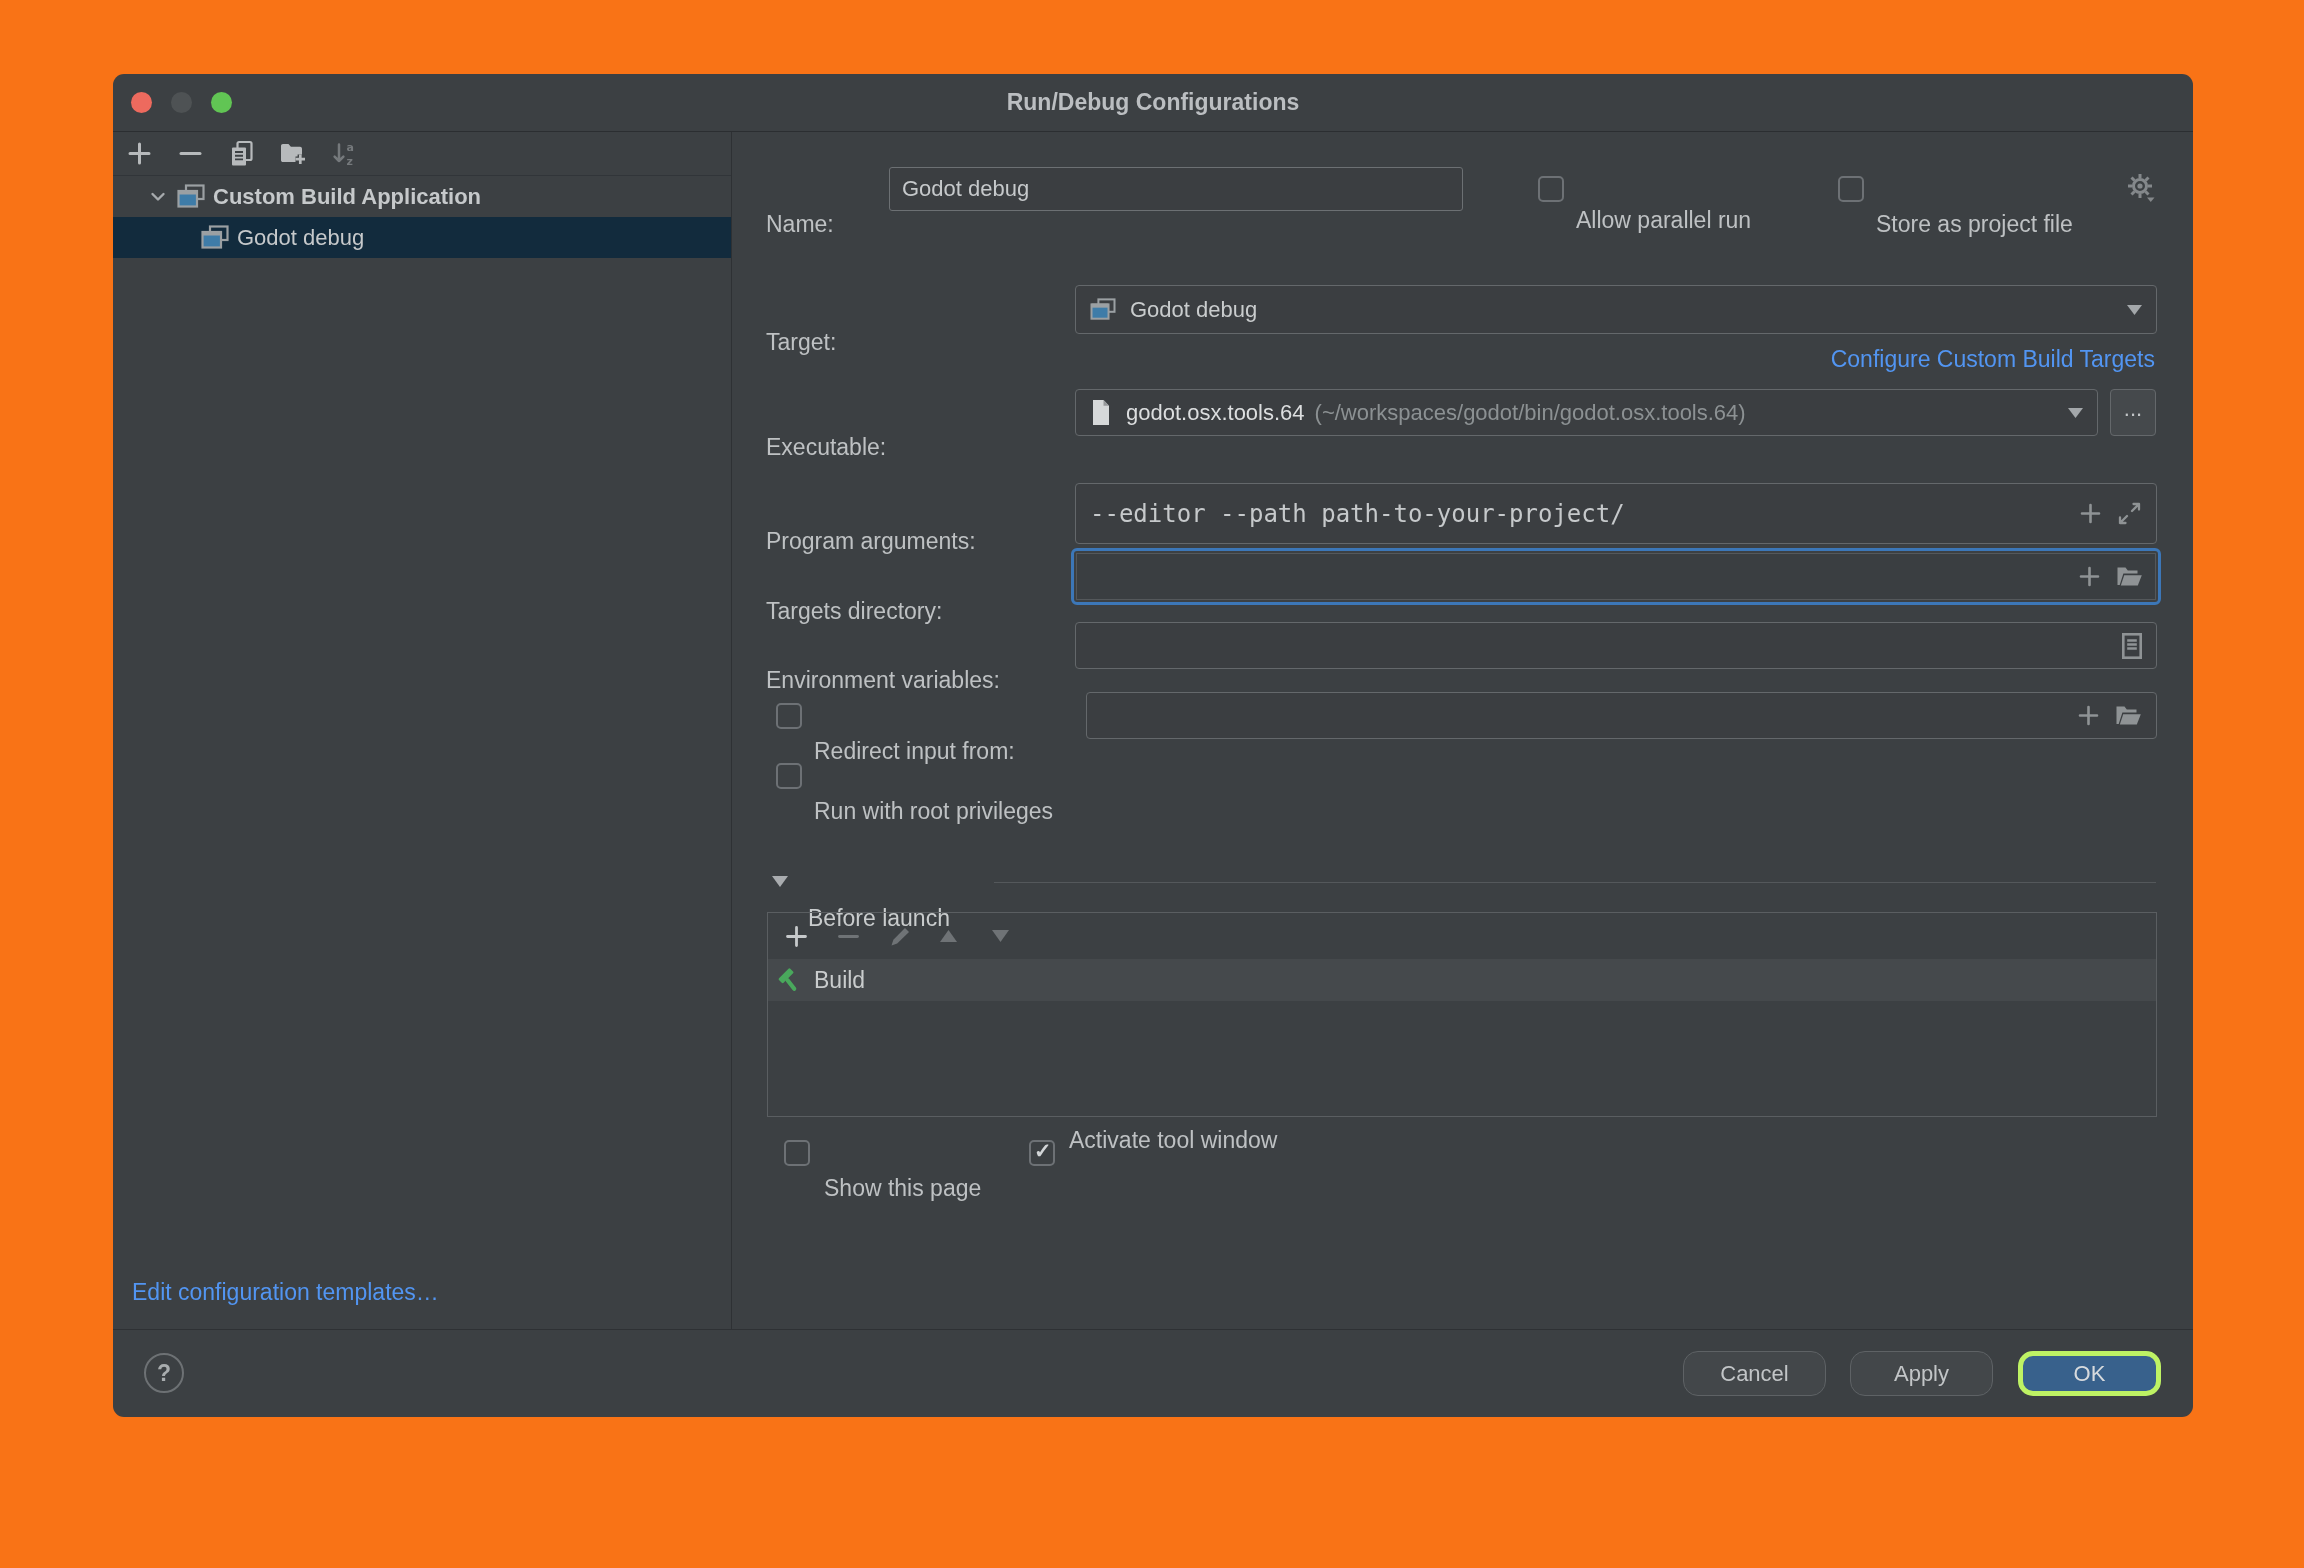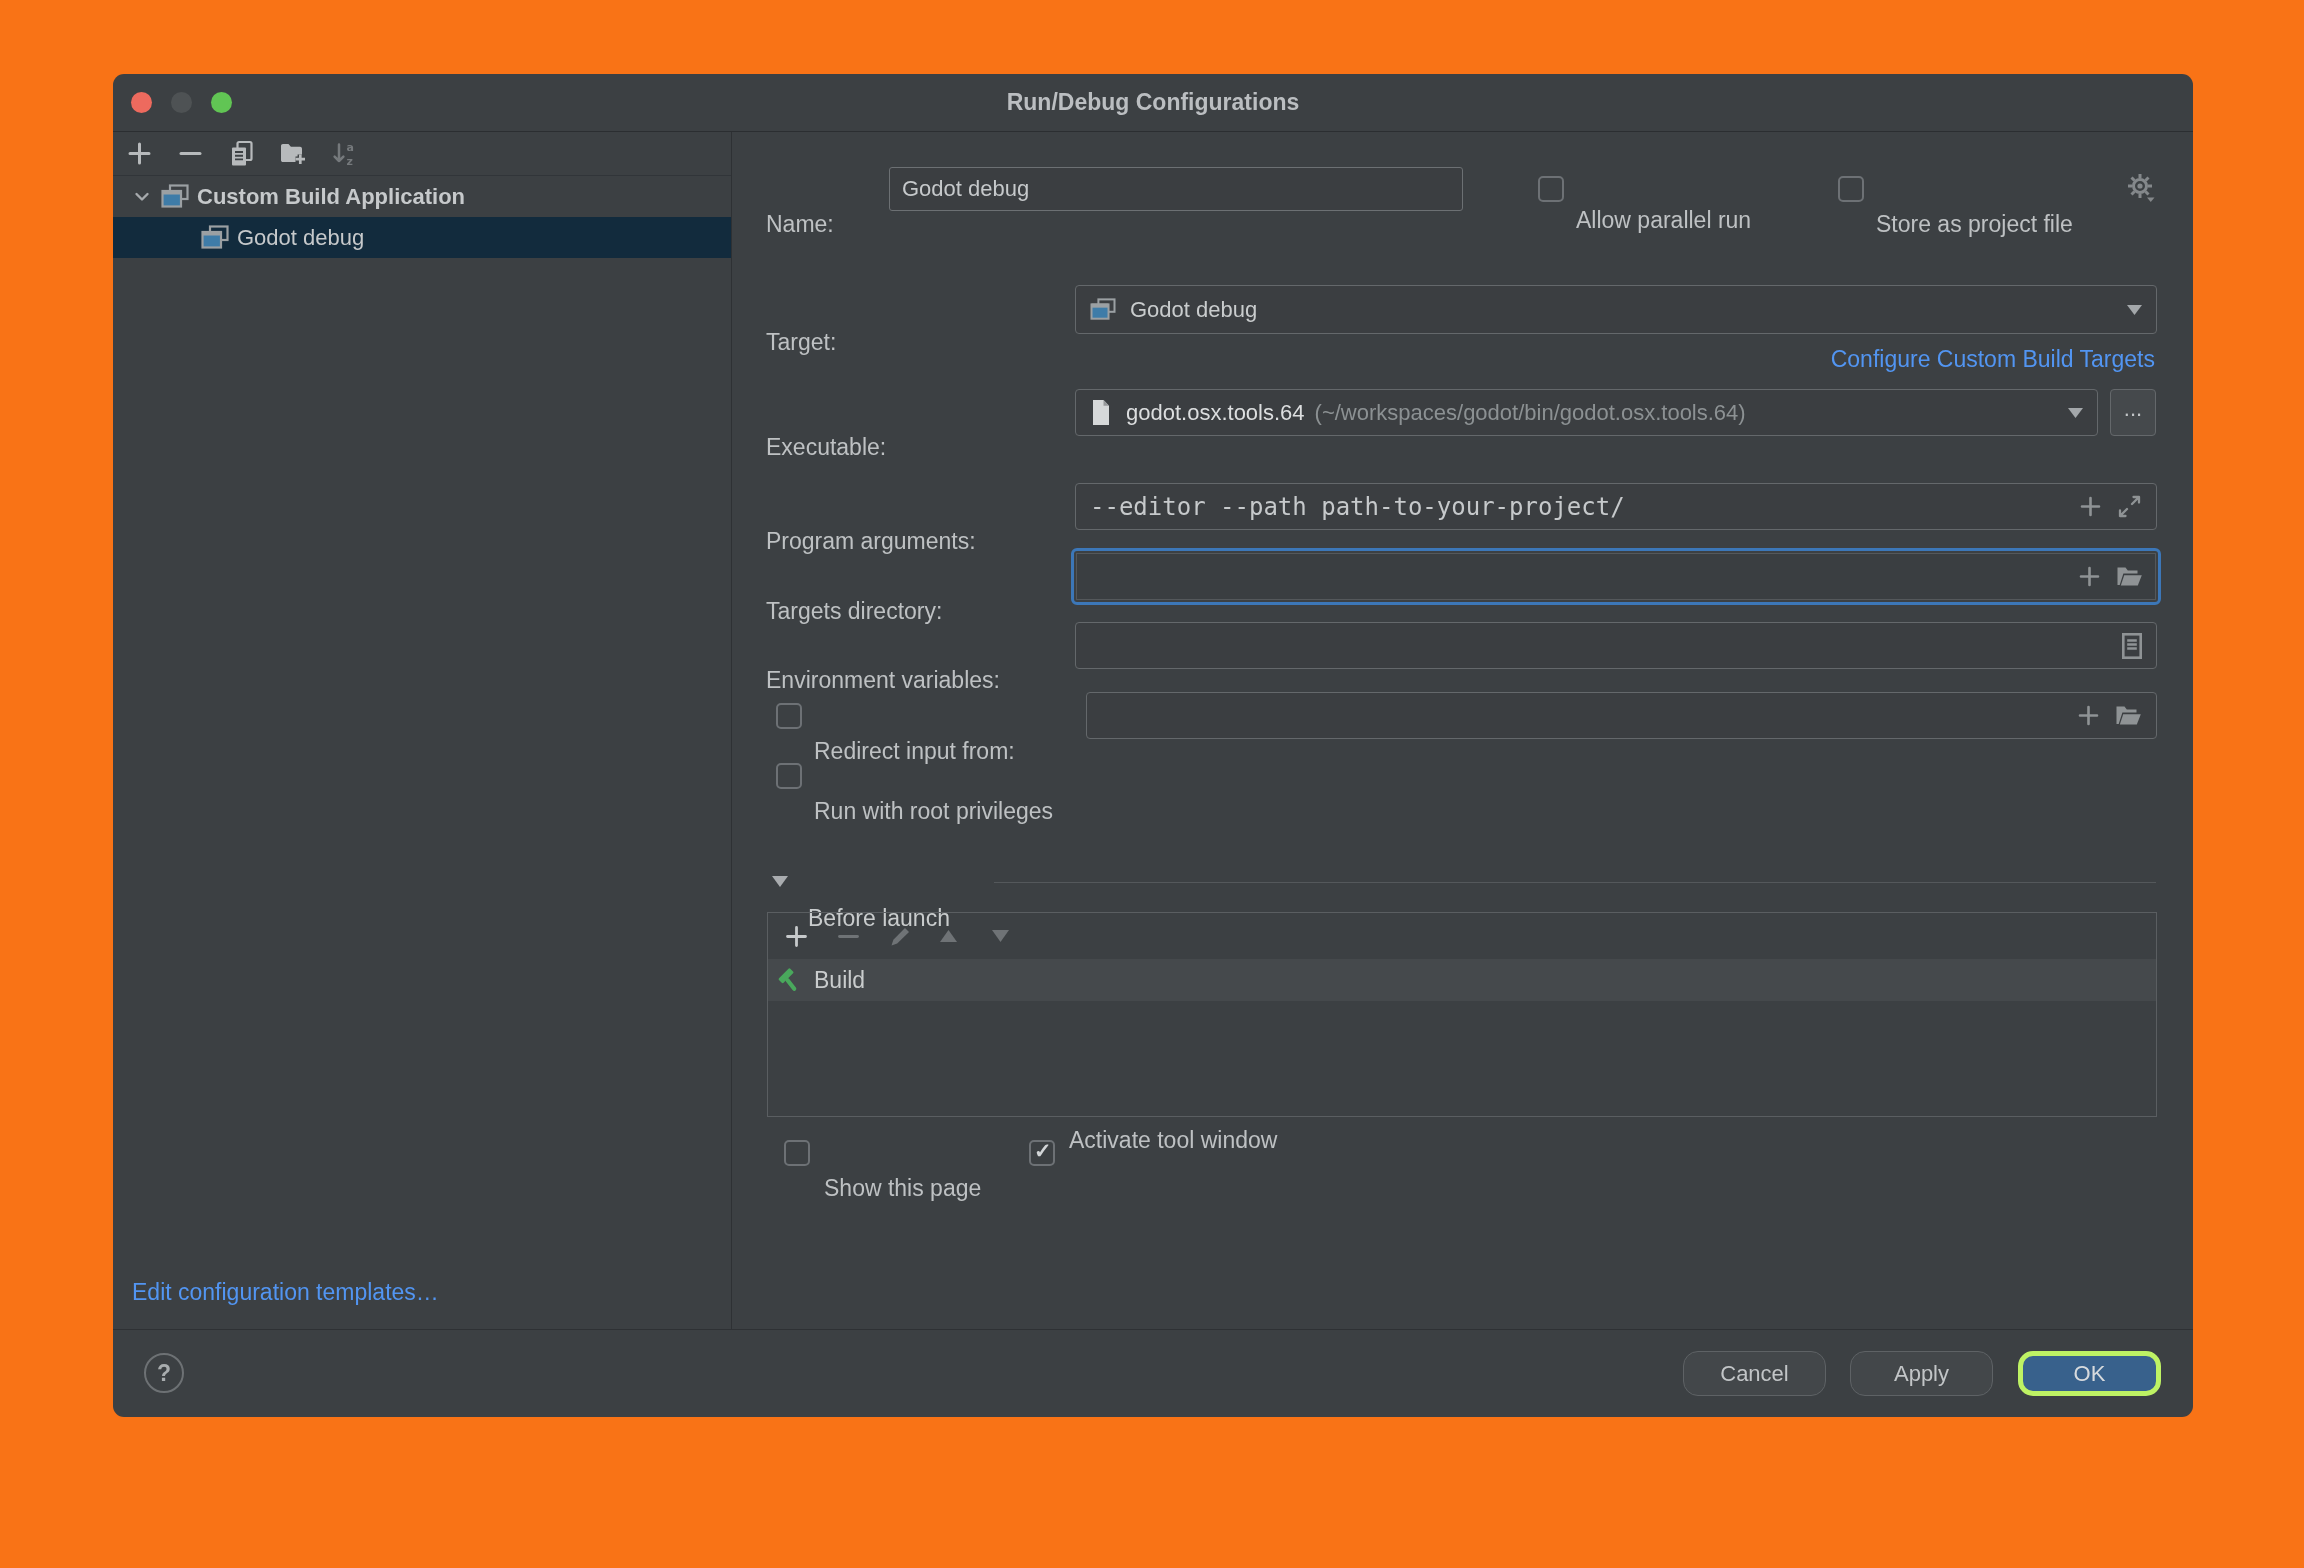--- a/index.html
+++ b/index.html
@@ -14,21 +14,21 @@
   .light.red{left:18px;background:#ed6a5e;}
   .light.gray{left:58px;background:#4e5254;}
   .light.green{left:98px;background:#61c554;}
   
   .main{position:absolute;left:0;top:58px;right:0;bottom:87px;display:flex;}
   .sidebar{width:618px;border-right:1px solid #2e3134;position:relative;flex:none;}
   .sb-toolbar{height:43px;border-bottom:1px solid #313539;display:flex;align-items:center;padding-left:13px;}
   .tb-icon{width:27px;height:27px;margin-right:24px;color:#b7babc;}
   .tb-icon.disabled{color:#75797c;}
   .tree-row{height:41px;display:flex;align-items:center;font-size:22px;color:#c6c9cb;}
-  .tree-row.group{padding-left:18px;font-weight:bold;}
+  .tree-row.group{padding-left:34px;font-weight:bold;}
   .tree-row.item{padding-left:88px;}
   .tree-row.selected{background:#122b3d;}
   .tree-ic{margin-right:8px;display:inline-flex;}
   .sb-link{position:absolute;left:19px;bottom:24px;}
   .link{color:#5295f2;font-size:23px;text-decoration:none;cursor:pointer;}
   
   .panel{flex:1;position:relative;}
   .lbl{position:absolute;font-size:23px;line-height:30px;color:#bec1c3;white-space:nowrap;margin-top:35px;}
   .input{position:absolute;box-sizing:border-box;background:#3b3e41;border:1px solid #6c7073;
          border-radius:3px;color:#c6c9cb;font-size:22px;font-family:"Liberation Sans",sans-serif;
@@ -201,21 +201,21 @@
         <span class="spacer"></span>
         <span class="f-icon">
           <svg width="15" height="10" viewBox="0 0 15 10">
                 <path d="M0 0h15L7.5 10z" fill="#a3a7aa"></path>
               </svg>
         </span>
       </div>
       <div class="btn-more" style="left:1378px;top:257px;width:46px;height:47px">...</div>
 
       <div class="lbl" style="left:34px;top:359px">Program arguments:</div>
-      <div class="field" style="left:343px;top:351px;width:1082px;height:47px">
+      <div class="field" style="left:343px;top:351px;width:1082px;height:61px">
         <span class="mono">--editor --path path-to-your-project/</span>
         <span class="spacer"></span>
         <span class="f-icon">
           <svg width="25" height="25" viewBox="0 0 25 25">
                 <path d="M12.5 4v17M4 12.5h17" stroke="#8f9395" stroke-width="2.6" stroke-linecap="round"></path>
               </svg>
         </span>
         <span class="f-icon">
           <svg width="25" height="25" viewBox="0 0 25 25" stroke="#8f9395" stroke-width="2.3" fill="none" stroke-linecap="round">
                 <path d="M15 10l7-7M22 3h-5.5M22 3v5.5M10 15l-7 7M3 22h5.5M3 22v-5.5"></path>

